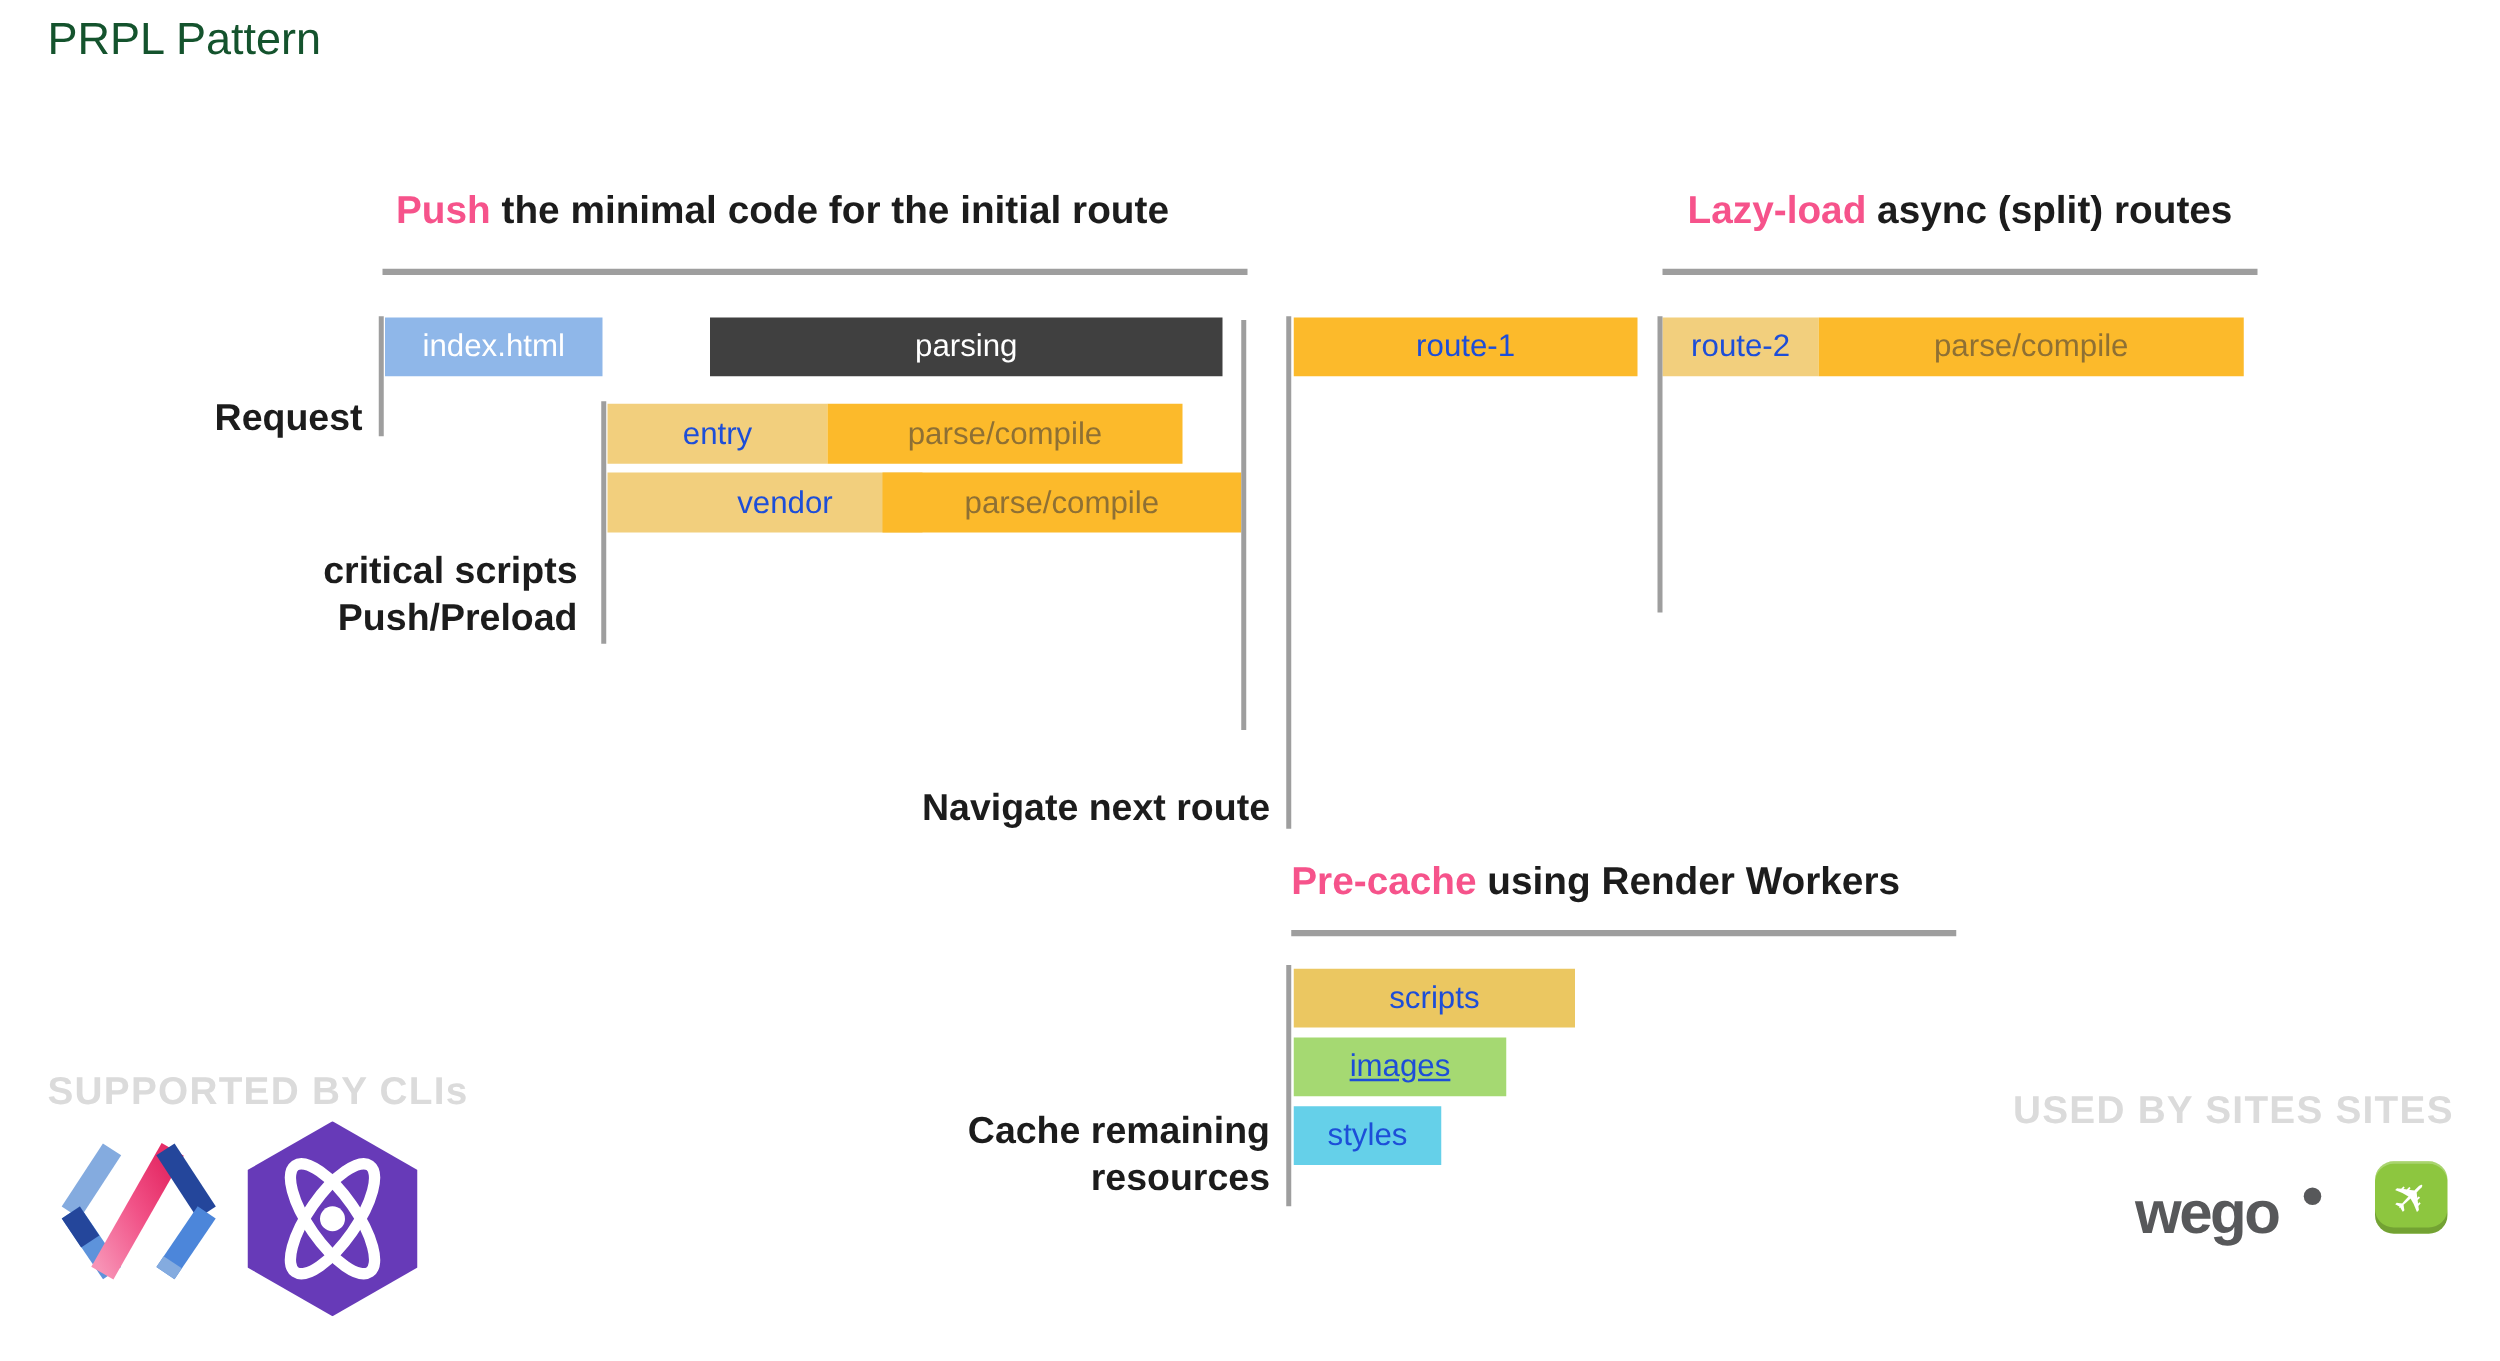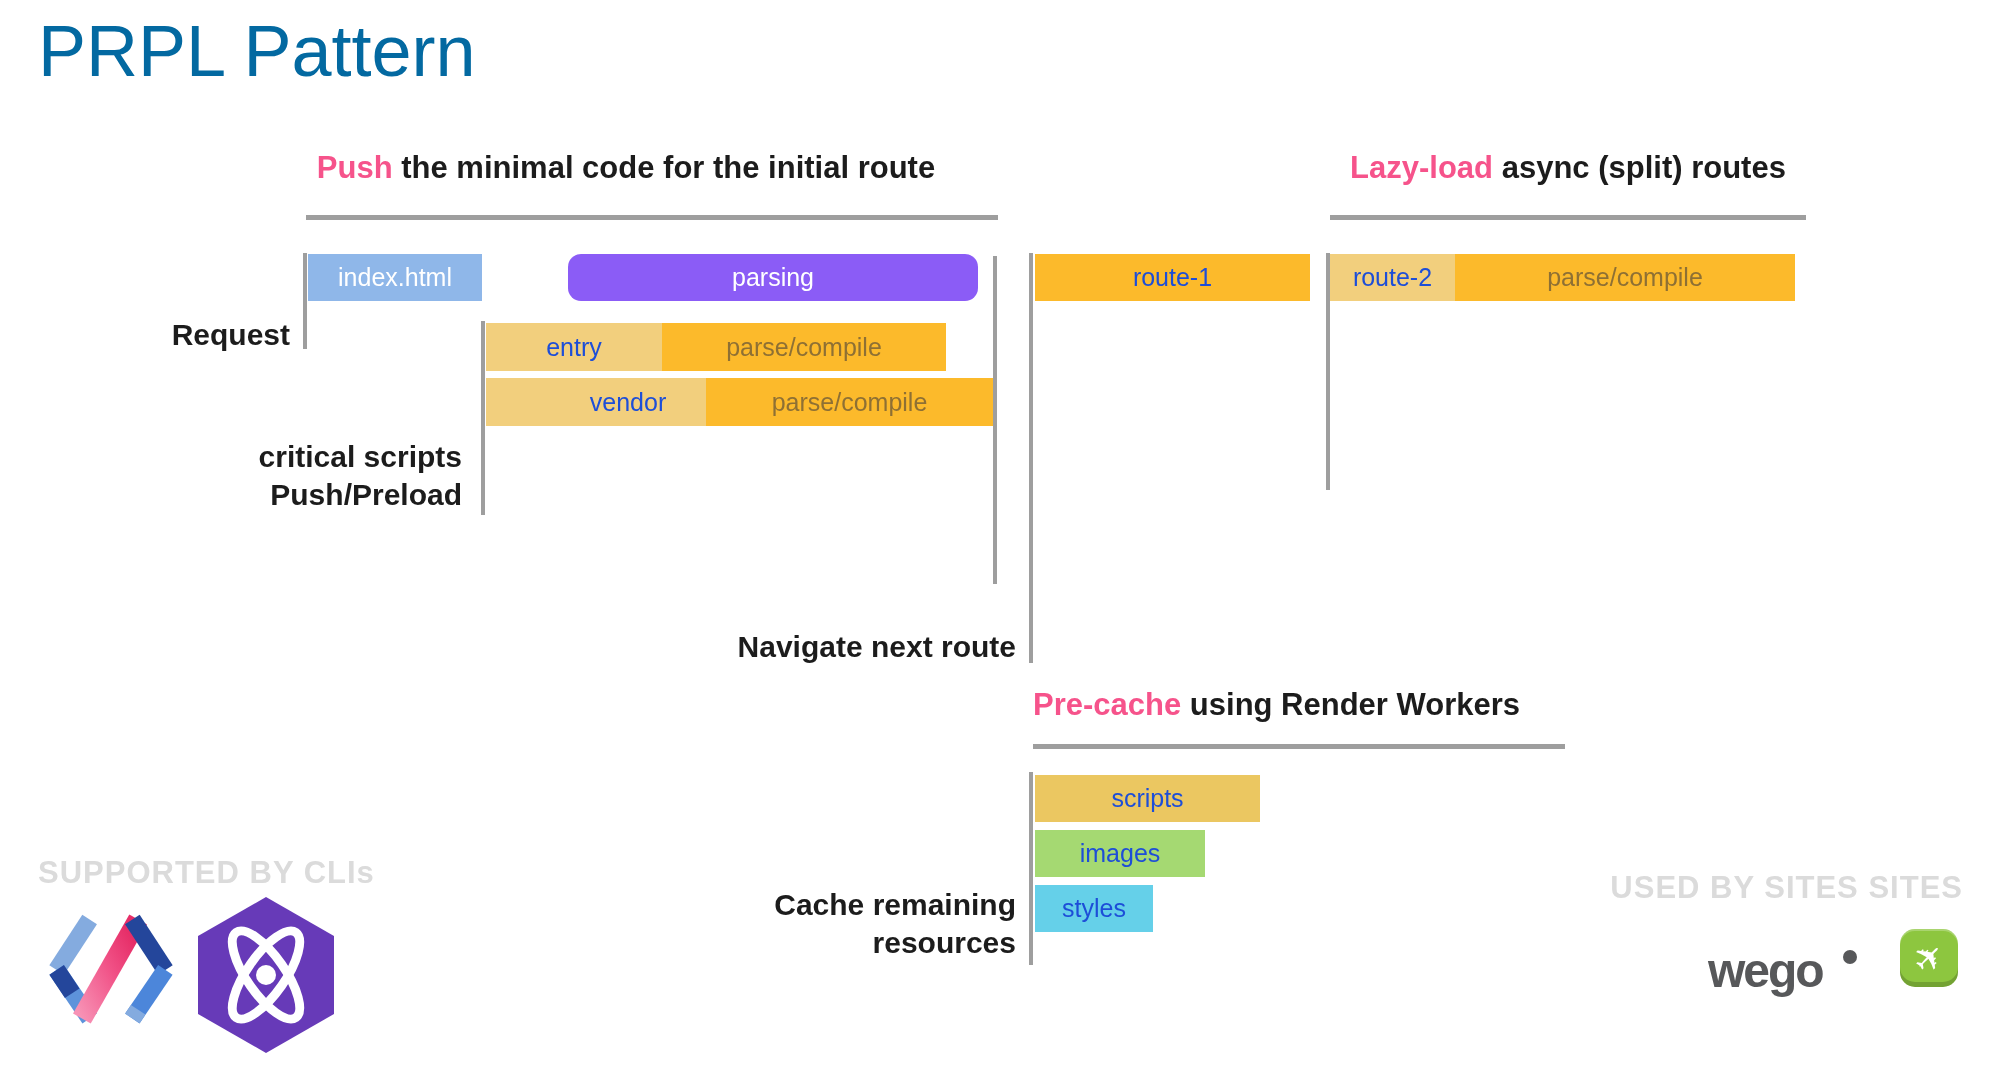--- a/index.html
+++ b/index.html
@@ -1,22 +1,22 @@
 <!DOCTYPE html>
 <html style="--accent_pink: #F6538B; --light_blue: #8FB7E9; --blue: #4D86DA; --tan: #F2CF7D; --amber: #FCBA2B; --scripts_tan: #EBC761; --green: #A5D972; --cyan: #65D0E9; --line_gray: #9E9E9E; --watermark_gray: #DBDBDB; --parse_text: #8E7034; --wego_gray: #57585A; --wego_green: #8DC63F; --preact_purple: #673AB8;"><head>
 <meta charset="utf-8">
 <style>
   html,body{margin:0;padding:0;background:#ffffff;}
   .canvas{
     position:relative;width:2000px;height:1089px;background:#ffffff;overflow:hidden;
     font-family:"Liberation Sans","DejaVu Sans",sans-serif;color:#1c1c1c;
   }
   .title{
-    position:absolute;left:38px;top:10px;font-size:72px;font-weight:300;
-    color:#0369a1;letter-spacing:0px;
+    position:absolute;left:38px;top:10px;font-size:36px;font-weight:300;
+    color:#14532d;letter-spacing:0px;
   }
   .hdr{position:absolute;font-size:31px;font-weight:bold;color:#1c1c1c;white-space:nowrap;}
   .hdr.center{text-align:center;}
   .pink{color:var(--accent_pink,#f6538b);}
   .hline{position:absolute;height:5px;background:var(--line_gray,#9e9e9e);}
   .vline{position:absolute;width:4px;background:var(--line_gray,#9e9e9e);}
   .bar{
     position:absolute;height:47px;display:flex;align-items:center;justify-content:center;
     font-size:25px;color:#1d4ed8;white-space:nowrap;
   }
@@ -62,21 +62,21 @@
   </div>
   <div class="hline" style="left:306px;top:215px;width:692px;"></div>
 
   <div class="hdr center" style="left:1288px;top:150px;width:560px;">
     <span class="pink">Lazy-load</span>
     <span>async (split) routes</span>
   </div>
   <div class="hline" style="left:1330px;top:215px;width:476px;"></div>
 
   <div class="bar white" style="left: 308px; top: 254px; width: 174px; background: rgb(143, 183, 233);">index.html</div>
-  <div class="bar white" style="left: 568px; top: 254px; width: 410px; background: #8b5cf6; border-radius: 13px;">parsing</div>
+  <div class="bar white" style="left: 568px; top: 254px; width: 410px; background: #404040;">parsing</div>
   <div class="bar" style="left: 1035px; top: 254px; width: 275px; background: rgb(252, 186, 43);">route-1</div>
   <div class="bar" style="left: 1330px; top: 254px; width: 125px; background: rgb(242, 207, 125);">route-2</div>
   <div class="bar parse" style="left: 1455px; top: 254px; width: 340px; background: rgb(252, 186, 43);">parse/compile</div>
 
   <div class="vline" style="left:303px;top:253px;height:96px;"></div>
   <div class="lbl" style="left:100px;top:316px;width:190px;">Request</div>
 
   <div class="vline" style="left:481px;top:321px;height:194px;"></div>
   <div class="bar" style="left: 486px; top: 323px; width: 176px; height: 48px; background: rgb(242, 207, 125);">entry</div>
   <div class="bar parse" style="left: 662px; top: 323px; width: 284px; height: 48px; background: rgb(252, 186, 43);">parse/compile</div>
@@ -96,21 +96,21 @@
   <div class="vline" style="left:1326px;top:253px;height:237px;"></div>
 
   <div class="hdr" style="left:1033px;top:687px;">
     <span class="pink">Pre-cache</span>
     <span>using Render Workers</span>
   </div>
   <div class="hline" style="left:1033px;top:744px;width:532px;"></div>
 
   <div class="vline" style="left:1029px;top:772px;height:193px;"></div>
   <div class="bar" style="left: 1035px; top: 775px; width: 225px; background: rgb(235, 199, 97);">scripts</div>
-  <div class="bar" style="left: 1035px; top: 830px; width: 170px; background: rgb(165, 217, 114);">images</div>
+  <div class="bar" style="left: 1035px; top: 830px; width: 170px; background: rgb(165, 217, 114); text-decoration: underline;">images</div>
   <div class="bar" style="left: 1035px; top: 885px; width: 118px; background: rgb(101, 208, 233);">styles</div>
 
   <div class="lbl" style="left:716px;top:886px;width:300px;">
     <div>Cache remaining</div>
     <div>resources</div>
   </div>
 
   <div class="watermark" style="left:38px;top:855px;">SUPPORTED BY CLIs</div>
 
   <div class="logo" style="left:45px;top:908px;width:132px;height:121px;">

